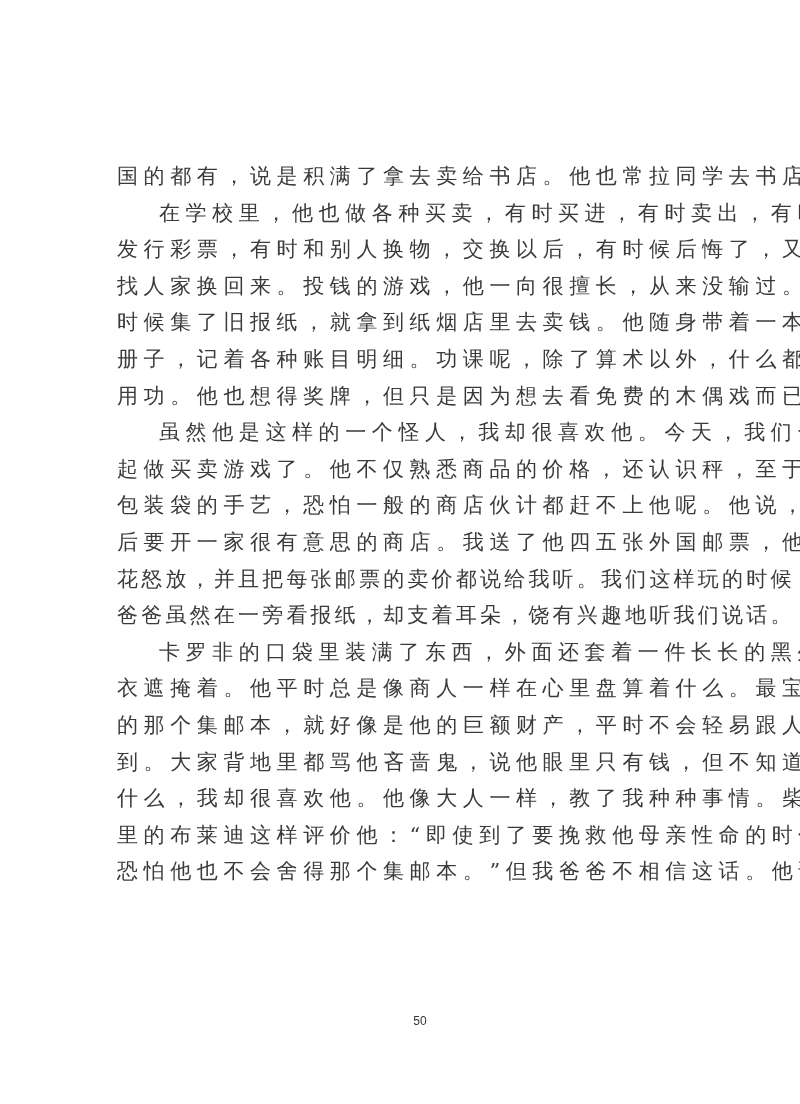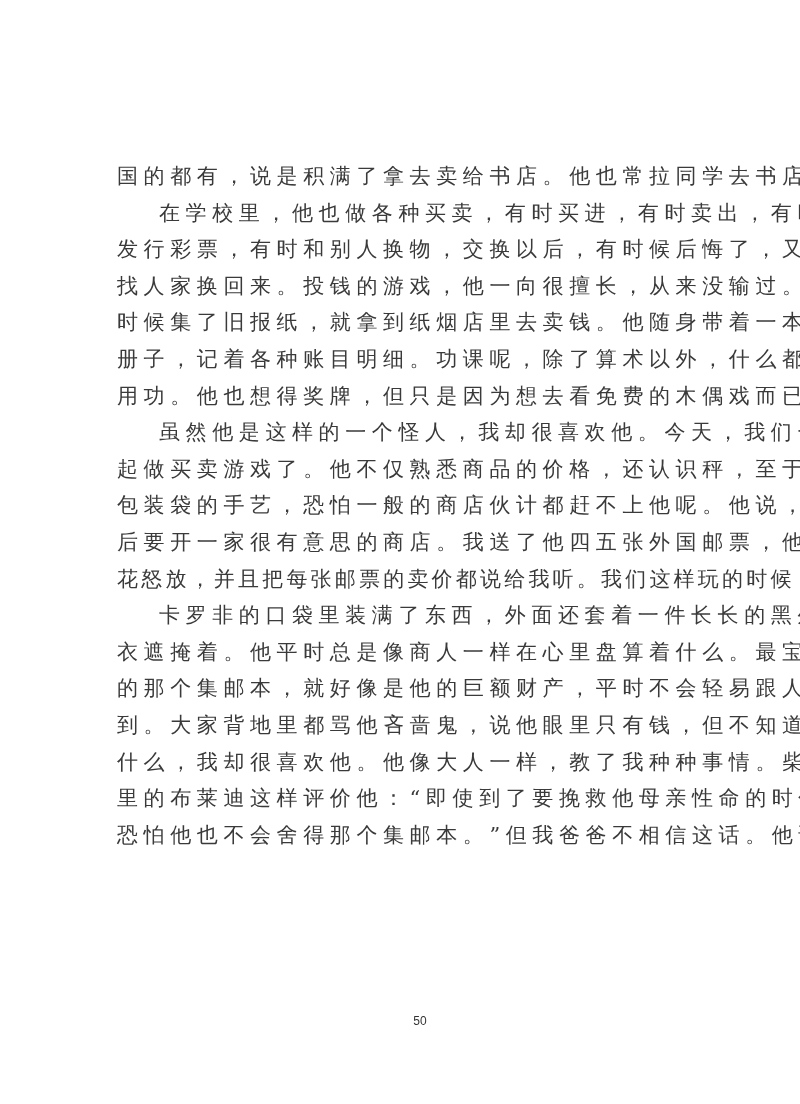--- a/index.html
+++ b/index.html
@@ -56,20 +56,21 @@
   <span class="line">发行彩票，有时和别人换物，交换以后，有时候后悔了，又去</span>
   <span class="line">找人家换回来。投钱的游戏，他一向很擅长，从来没输过。有</span>
   <span class="line">时候集了旧报纸，就拿到纸烟店里去卖钱。他随身带着一本小</span>
   <span class="line">册子，记着各种账目明细。功课呢，除了算术以外，什么都不</span>
   <span class="line">用功。他也想得奖牌，但只是因为想去看免费的木偶戏而已。</span>
   <span class="line indent">虽然他是这样的一个怪人，我却很喜欢他。今天，我们一</span>
   <span class="line">起做买卖游戏了。他不仅熟悉商品的价格，还认识秤，至于折叠</span>
   <span class="line">包装袋的手艺，恐怕一般的商店伙计都赶不上他呢。他说，以</span>
   <span class="line">后要开一家很有意思的商店。我送了他四五张外国邮票，他心</span>
   <span class="line tight">花怒放，并且把每张邮票的卖价都说给我听。我们这样玩的时候，</span>
+  <span class="line tight">爸爸虽然在一旁看报纸，却支着耳朵，饶有兴趣地听我们说话。</span>
   <span class="line indent">卡罗非的口袋里装满了东西，外面还套着一件长长的黑外</span>
   <span class="line">衣遮掩着。他平时总是像商人一样在心里盘算着什么。最宝贝</span>
   <span class="line">的那个集邮本，就好像是他的巨额财产，平时不会轻易跟人提</span>
   <span class="line">到。大家背地里都骂他吝啬鬼，说他眼里只有钱，但不知道为</span>
   <span class="line">什么，我却很喜欢他。他像大人一样，教了我种种事情。柴店</span>
   <span class="line">里的布莱迪这样评价他：“即使到了要挽救他母亲性命的时候，</span>
   <span class="line">恐怕他也不会舍得那个集邮本。”但我爸爸不相信这话。他说：</span>
 </div>
 
 <div class="page-number">50</div>

